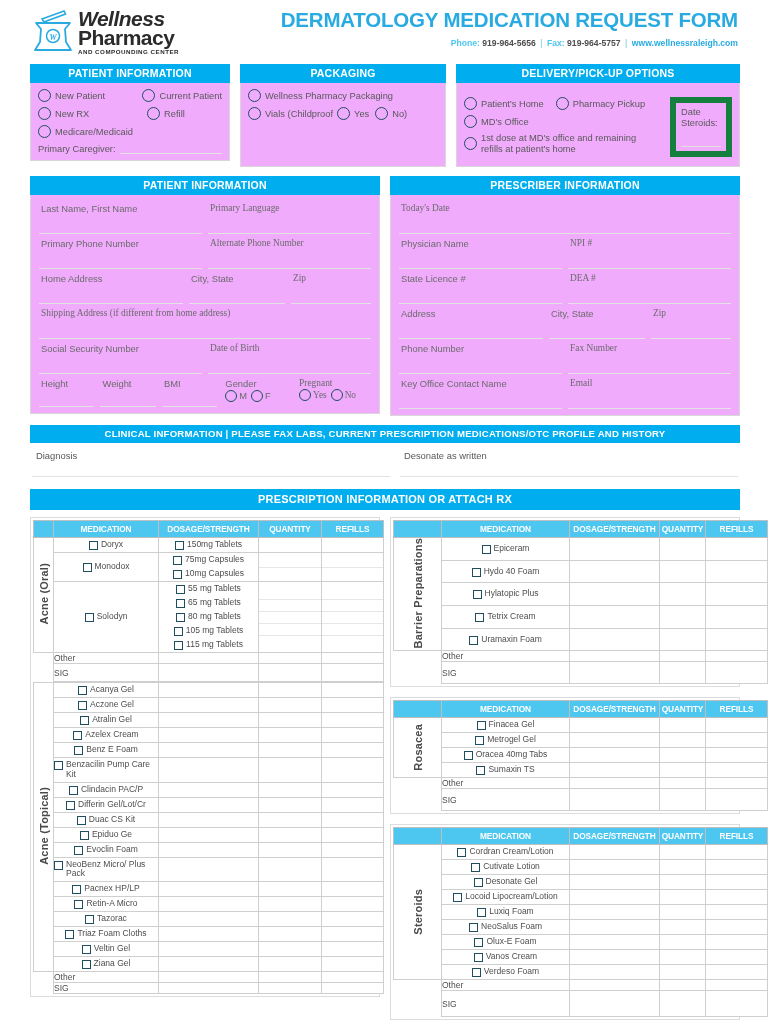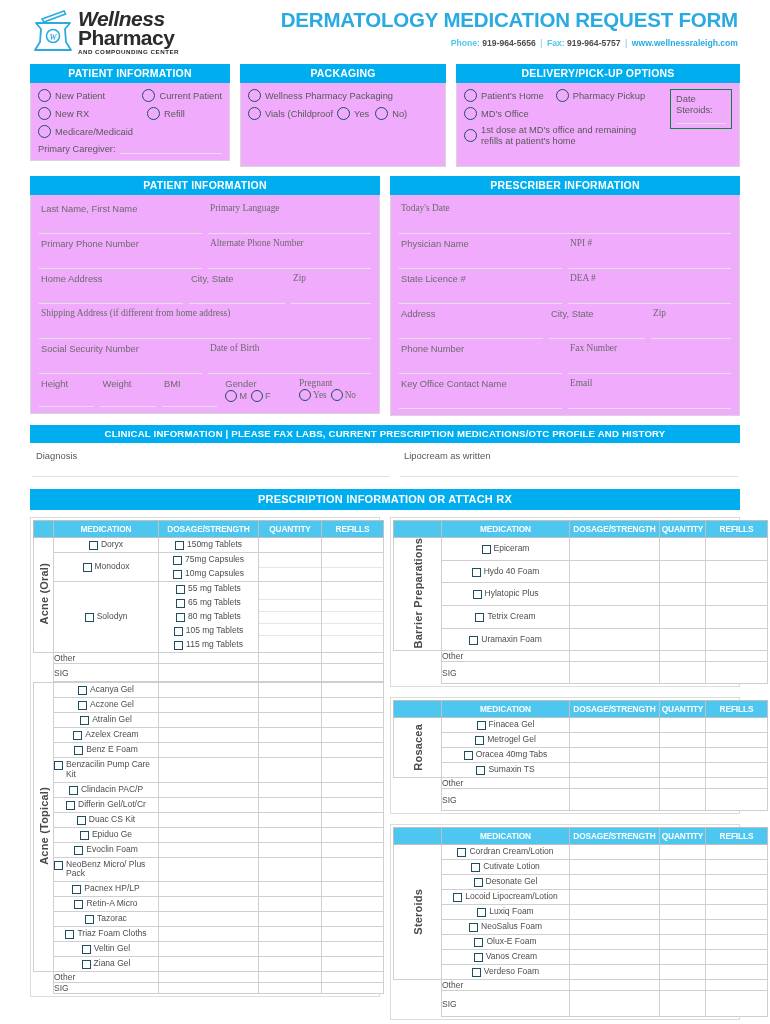--- a/index.html
+++ b/index.html
@@ -43,24 +43,24 @@
   .opts { padding: 6px 7px 6px 7px; font-size: 9.3px; }
   .optline { display: flex; align-items: center; margin-bottom: 5px; }
   .radio {
     width: 13px; height: 13px; border: 1.6px solid #1F4E5F; border-radius: 50%;
     flex: none; display:inline-block;
   }
   .olabel { margin-left: 4px; white-space: nowrap; }
   .spacer-col { margin-left: auto; }
   .caregiver { font-size: 9.3px; display:flex; align-items:flex-end; margin-top: 1px;}
   .caregiver .line { flex:1; border-bottom: 1px solid #e3e3e3; margin-left: 4px; height: 11px; }
-  .dp-body { display: flex; padding: 6px 7px; font-size: 9.3px; }
+  .dp-body { display: flex; padding: 14px 7px; font-size: 9.3px; }
   .dp-left { flex: 1; }
   .dp-date {
-    width: 62px; height: 40px; border: 1px solid #15803d; margin-left: 4px;
+    width: 62px; height: 60px; border: 6px solid #15803d; margin-left: 4px;
     padding: 4px 4px 0 5px; font-size: 9.3px; line-height: 1.15; position: relative;
   }
   .dp-date .ln { position:absolute; left:5px; right:5px; bottom:4px; border-bottom:1px solid #e0e0e0; }
   .two-line { line-height: 1.15; }
 
   
   .row2 { display: flex; gap: 10px; margin-top: 9px; }
   .col-half { width: 350px; }
   .col-half2 { width: 350px; }
   .fields { padding: 4px 8px 6px; }
@@ -320,21 +320,21 @@
           <div class="fcell f50">Email</div>
         </div>
       </div>
     </div>
   </div>
 
   <div class="clinical">
     <div class="bar clin-bar">CLINICAL INFORMATION | PLEASE FAX LABS, CURRENT PRESCRIPTION MEDICATIONS/OTC PROFILE AND HISTORY</div>
     <div class="clin-body">
       <div class="clin-cell clin-a">Diagnosis</div>
-      <div class="clin-cell clin-b">Lipocream as written</div>
+      <div class="clin-cell clin-b">Desonate as written</div>
     </div>
   </div>
 
   <div class="bar rx-bar">PRESCRIPTION INFORMATION OR ATTACH RX</div>
 
   <div class="rx-area">
 
     <div class="rx-left">
       <div class="wrapbox">
         <table class="med">

